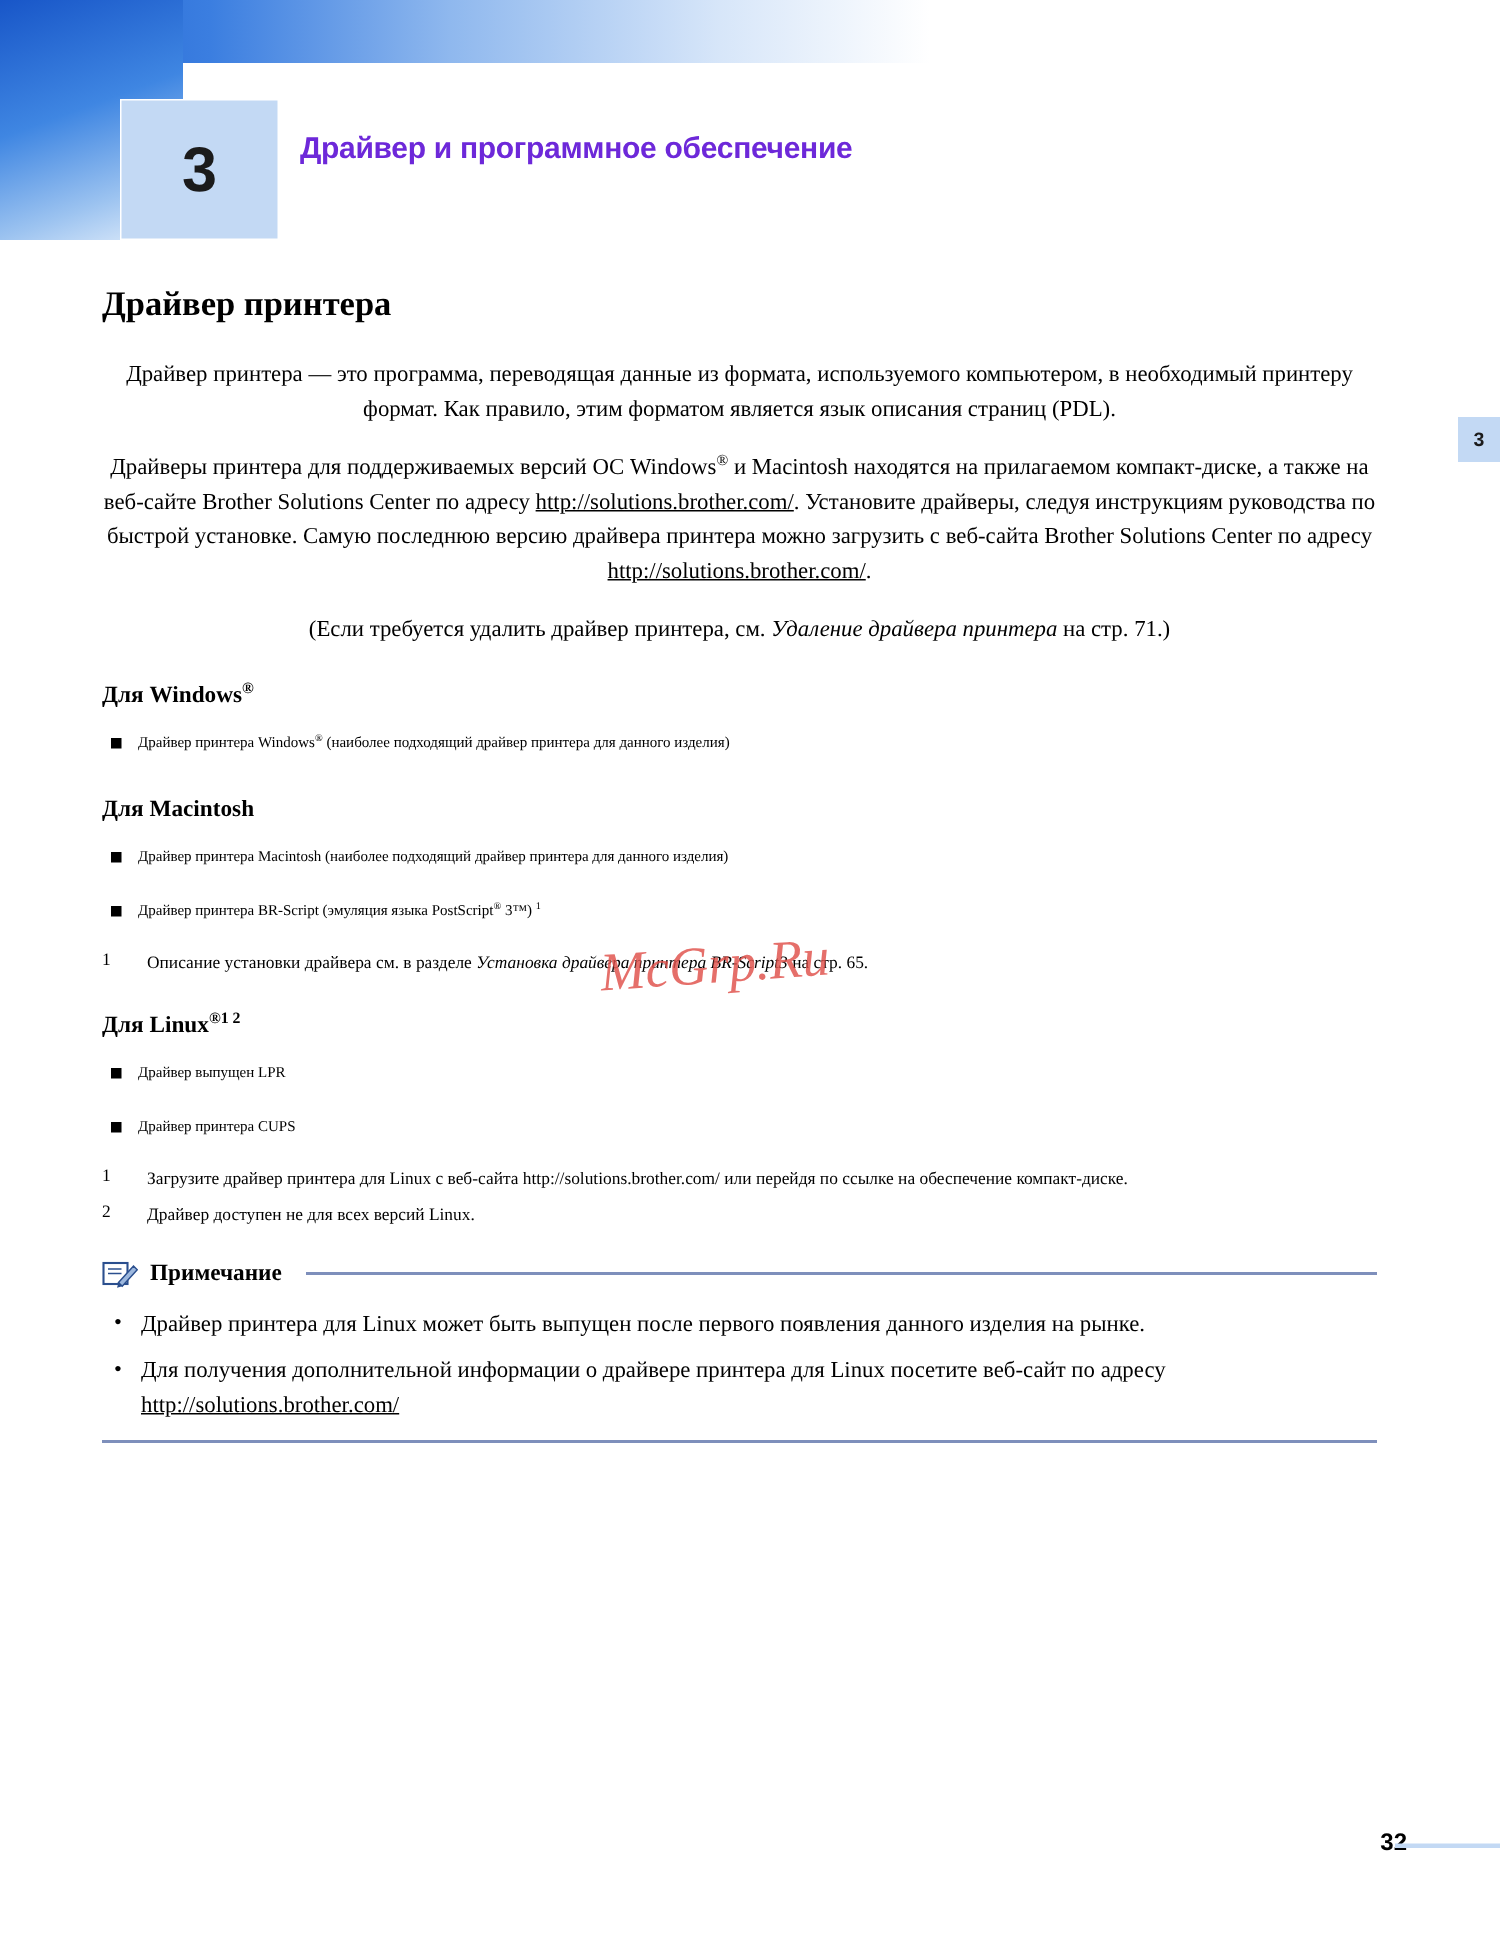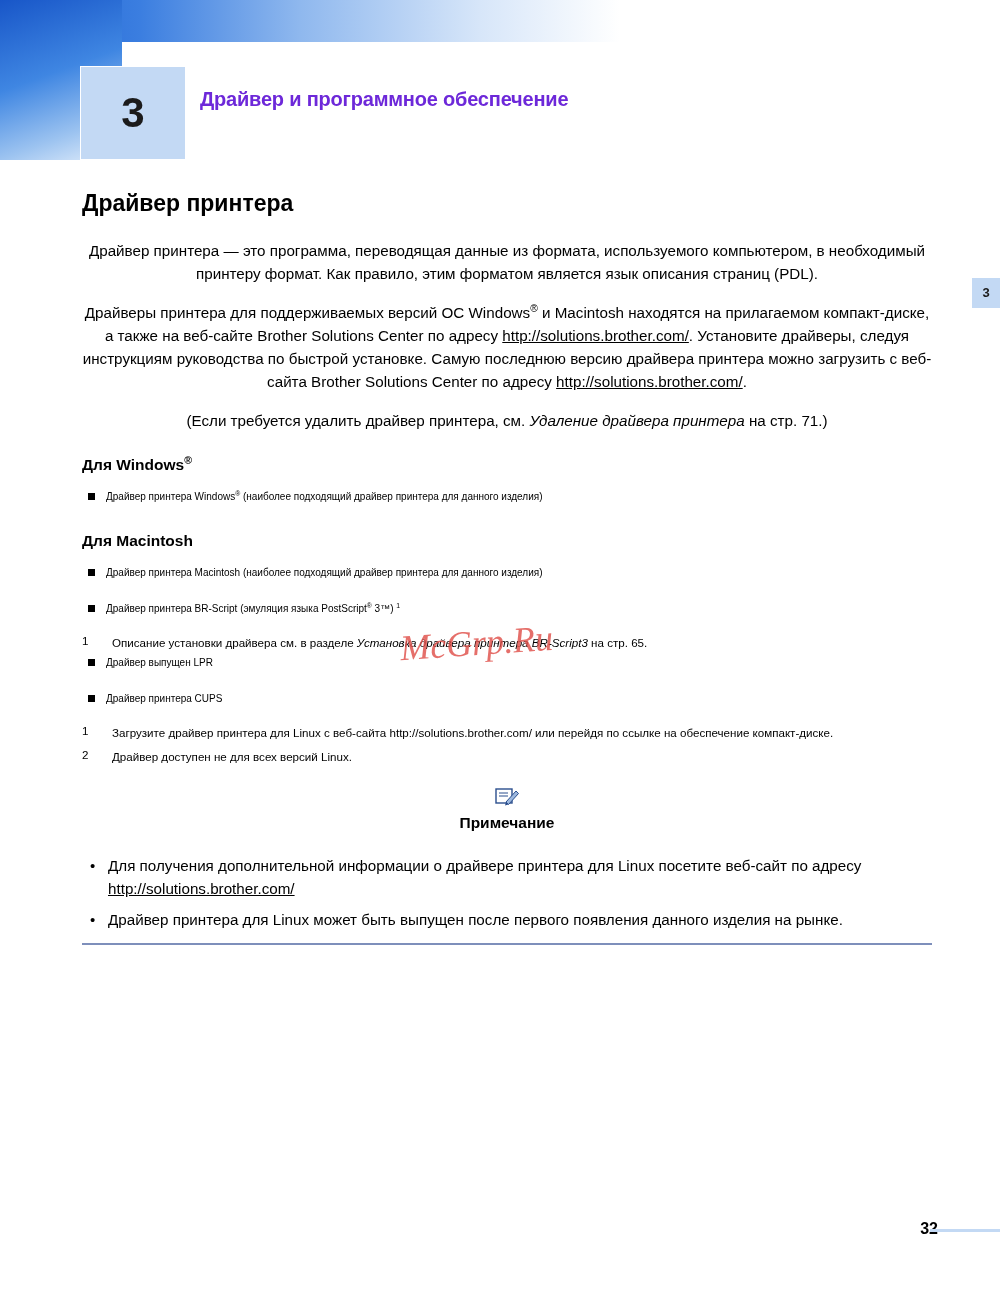--- a/index.html
+++ b/index.html
@@ -67,22 +67,23 @@
     color: #1b1b1b;
     font-size: 13px;
     font-weight: bold;
     text-align: center;
     line-height: 30px;
   }
 
   
   .content {
     position: absolute;
-    left: 82px; top: 190px;
+    left: 68px; top: 190px;
     width: 850px;
+    font-family: Liberation Serif, serif;
   }
   h2.sec {
     font-size: 23px;
     font-weight: bold;
     margin: 0 0 22px 0;
     color: #000;
   }
   p.body {
     font-size: 15.2px;
     line-height: 23px;
@@ -137,21 +138,20 @@
 
   
   .note {
     margin-top: 20px;
     position: relative;
   }
   .note-head {
     display: flex;
     align-items: center;
     gap: 8px;
-    flex-direction: column;
   }
   .note-icon {
     width: 24px; height: 20px;
     flex: 0 0 auto;
   }
   .note-title {
     font-size: 15.5px;
     font-weight: bold;
     white-space: nowrap;
   }
@@ -249,20 +249,23 @@
   <h3 class="sub">Для Macintosh</h3>
   <ul class="sq">
     <li><span>Драйвер принтера Macintosh (наиболее подходящий драйвер принтера для данного изделия)</span></li>
     <li><span>Драйвер принтера BR-Script (эмуляция языка PostScript</span><sup>®</sup><span> 3™) </span><sup>1</sup></li>
   </ul>
 
   <p class="fn">
     <span class="mk">1</span><span>Описание установки драйвера см. в разделе </span><span class="it">Установка драйвера принтера BR-Script3</span><span> на стр. 65.</span>
   </p>
 
+  <h3 class="sub">
+    <span>Для Linux</span><sup>®</sup><sup>1 2</sup>
+  </h3>
   <ul class="sq">
     <li><span>Драйвер выпущен LPR</span></li>
     <li><span>Драйвер принтера CUPS</span></li>
   </ul>
 
   <div class="fn-block">
     <p class="fn">
       <span class="mk">1</span><span>Загрузите драйвер принтера для Linux с веб-сайта http://solutions.brother.com/ или перейдя по ссылке на обеспечение компакт-диске.</span>
     </p>
     <p class="fn">
@@ -278,22 +281,22 @@
           <line x1="4" y1="7" x2="13" y2="7" stroke="#2b4f8e" stroke-width="1"></line>
           <line x1="4" y1="10" x2="13" y2="10" stroke="#2b4f8e" stroke-width="1"></line>
           <polygon points="11,16 21,5 23.5,7.5 13.5,18.5" fill="#9db8de" stroke="#2b4f8e" stroke-width="1"></polygon>
           <polygon points="11,16 13.5,18.5 10,19.5" fill="#2b4f8e"></polygon>
         </svg>
       </span>
       <span class="note-title">Примечание</span>
       <span class="note-rule"></span>
     </div>
     <ul class="dots">
+      <li><span>Драйвер принтера для Linux может быть выпущен после первого появления данного изделия на рынке.</span></li>
       <li><span>Для получения дополнительной информации о драйвере принтера для Linux посетите веб-сайт по адресу </span><span class="u">http://solutions.brother.com/</span></li>
-      <li><span>Драйвер принтера для Linux может быть выпущен после первого появления данного изделия на рынке.</span></li>
     </ul>
     <div class="note-bottom-rule"></div>
   </div>
 
 </div>
 
 <div class="watermark">McGrp.Ru</div>
 
 <div class="footer-num">32</div>
 <div class="footer-rule"></div>

